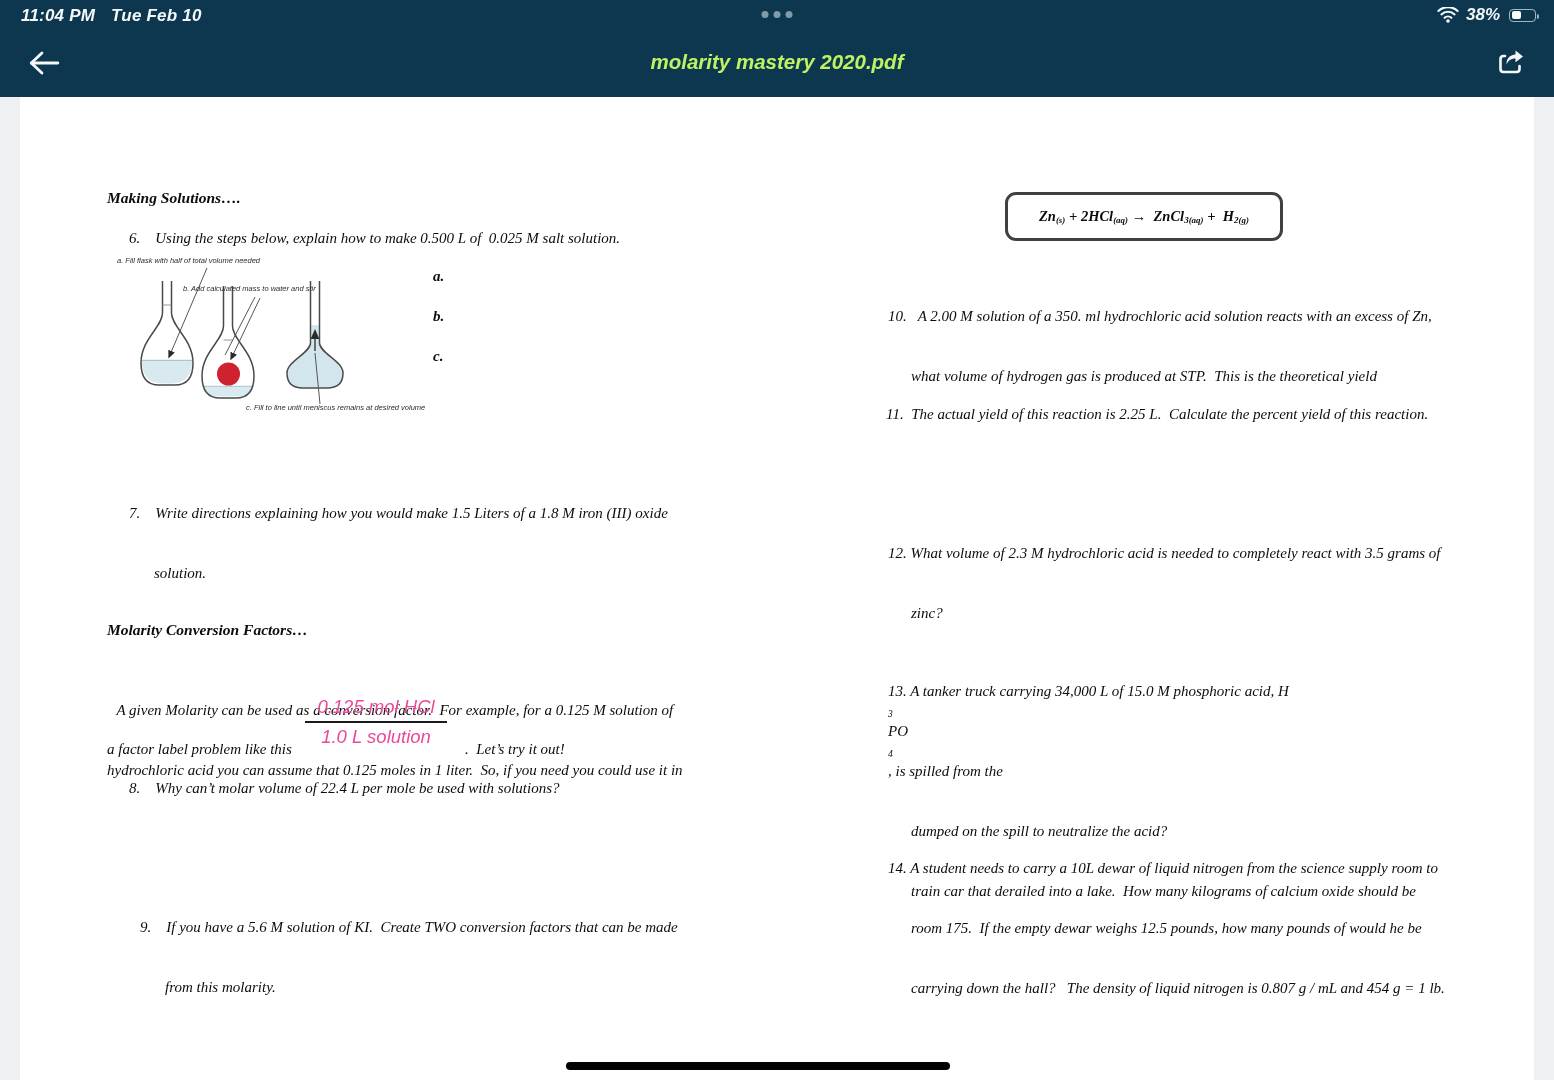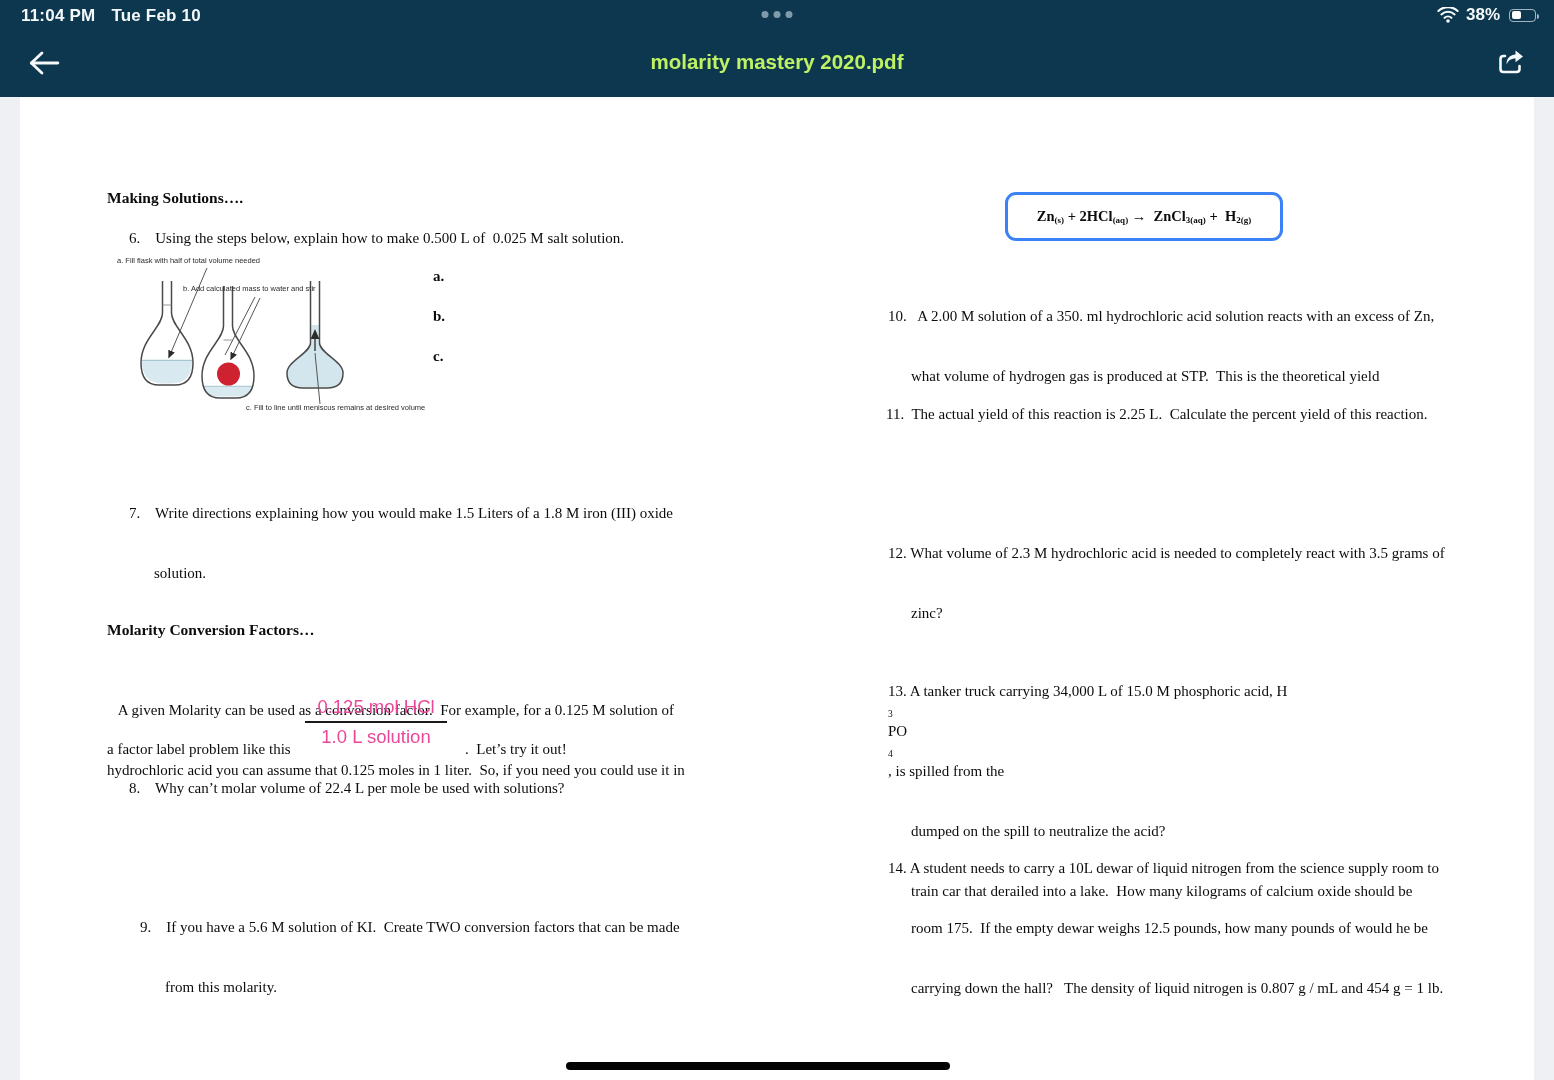--- a/index.html
+++ b/index.html
@@ -1,18 +1,18 @@
 <!DOCTYPE html>
 <html><head>
 <meta charset="utf-8">
 <style>
   * { margin:0; padding:0; box-sizing:border-box; }
   html,body { width:1554px; height:1080px; overflow:hidden; }
   body { background:#eef0f3; font-family:"Liberation Sans", sans-serif; }
-  .screen { position:absolute; top:0; left:0; width:1554px; height:1080px; background:#eef0f3; }
+  .screen { position:absolute; top:0; left:0; width:1554px; height:1080px; background:#eef0f3;font-style:italic; }
 
   
   .topbar { position:absolute; top:0; left:0; right:0; height:97px; background:#0c374e; color:#f4f8fa; }
   .status-row { position:absolute; top:0; left:0; right:0; height:32px; }
   .status-left { position:absolute; left:21px; top:6px; display:flex; gap:16px;
                  font-size:17px; font-weight:700; letter-spacing:.2px; }
   .mt-dots { position:absolute; top:11px; left:50%; transform:translateX(-50%); display:flex; gap:5px; }
   .mt-dots i { width:7px; height:7px; border-radius:50%; background:#7e9aab; }
   .status-right { position:absolute; right:18px; top:5px; display:flex; align-items:center; gap:7px;
                   font-size:17px; font-weight:600; }
@@ -33,21 +33,21 @@
   .page { position:absolute; left:20px; right:20px; top:0; bottom:0; background:#ffffff;
           font-family:"Liberation Serif", serif; font-size:15px; color:#0c0c0c; }
   .t { position:absolute; white-space:pre; line-height:20px; }
   .bold { font-weight:bold; }
   .blk span { display:block; white-space:pre; }
   .ind { margin-left:23px; }
   .ind25 { margin-left:25px; }
 
   
   .eq-box { position:absolute; left:985px; top:95px; width:278px; height:49px;
-            border:3px solid #3b82f6; border-radius:11px; display:flex; align-items:center;
+            border:3px solid #404040; border-radius:11px; display:flex; align-items:center;
             justify-content:center; font-weight:bold; font-size:14.5px; white-space:pre; }
   .eq-box .sub { font-size:9px; position:relative; top:3.5px; font-weight:bold; }
 
   
   .fraction { position:absolute; left:285px; top:599px; width:142px; text-align:center;
               font-family:"Liberation Sans", sans-serif; font-size:18.5px; color:#ec4899; }
   .fraction .num { display:block; padding-bottom:3px; border-bottom:2.2px solid #1a1a1a; }
   .fraction .den { display:block; padding-top:3px; }
 
   .subline .sub { font-size:9.5px; position:relative; top:3px; }

